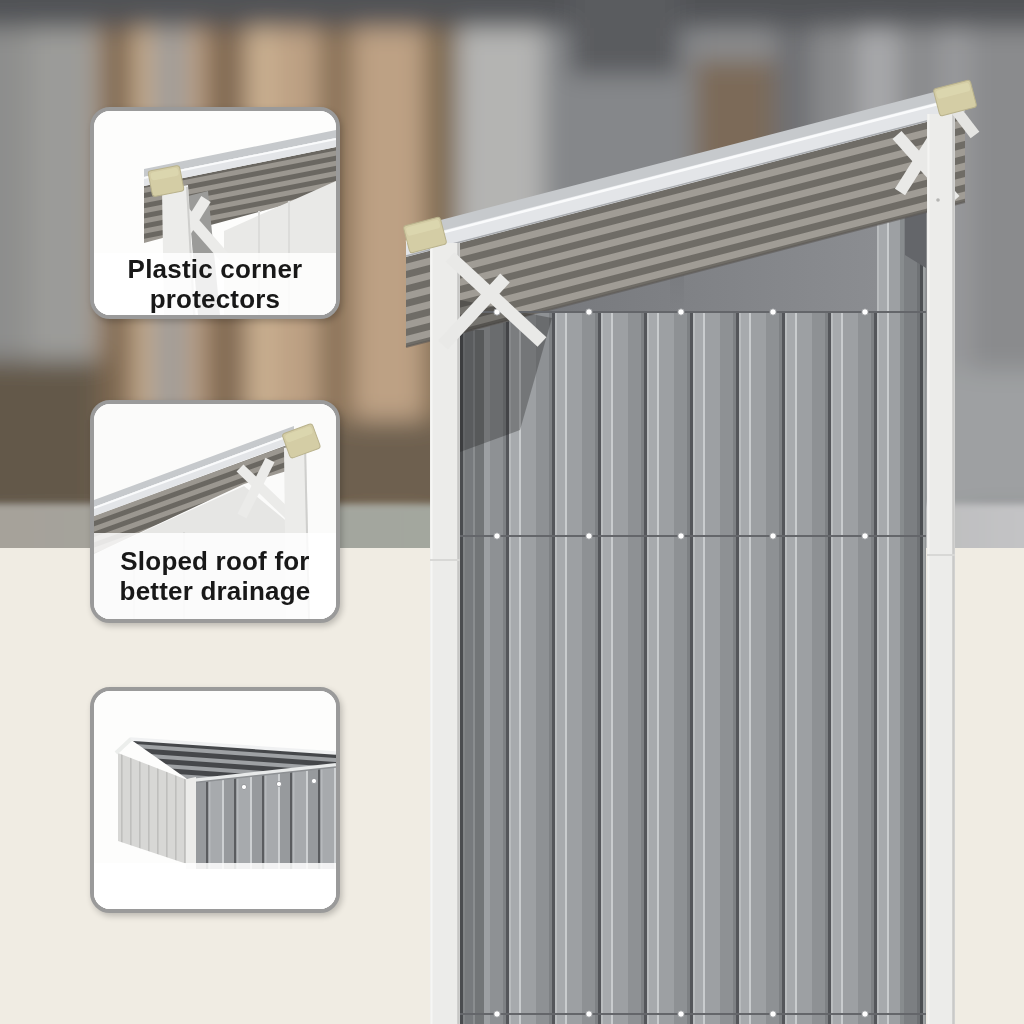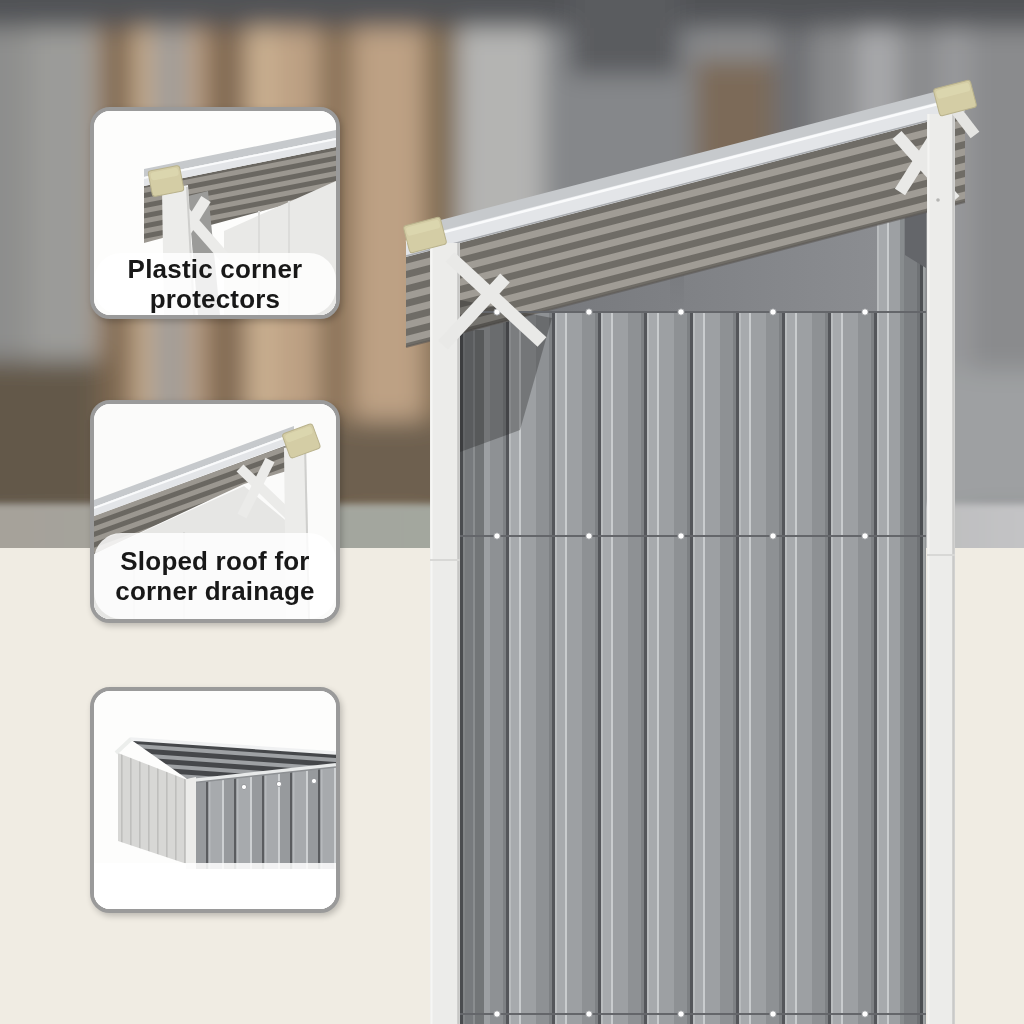--- a/index.html
+++ b/index.html
@@ -24,21 +24,21 @@
     background:var(--callout-background);
     border:4px solid var(--callout-border);
     border-radius:20px;overflow:hidden;
     box-shadow:2px 3px 6px rgba(0,0,0,0.22);
   }
   .callout .mini{position:absolute;left:0;top:0;width:100%;height:100%;}
   .label-band{
     position:absolute;left:0;right:0;bottom:0;
     background:rgba(255,255,255,0.84);
     display:flex;align-items:center;justify-content:flex-start;
-    text-align:center;padding:0 3px;border-radius:27px;
+    text-align:center;padding:0 3px;
   }
   .label-band span{
     font-weight:bold;font-size:26px;line-height:1.16;
     color:var(--label-text);letter-spacing:0.2px;
   }
   
   .c-prot{fill:var(--corner-protector);stroke:#b9b28c;stroke-width:1;}
   .c-prot-hi{fill:#ded8b2;opacity:.75;}
   .c-fascia{fill:var(--roof-fascia);}
   .c-rooftop{fill:var(--roof-top);}
@@ -271,21 +271,21 @@
         <line x1="176" y1="56" x2="148" y2="112"></line>
       </g>
       <polygon class="c-post" points="190,44 212,40 216,215 192,215"></polygon>
       <line x1="211" y1="42" x2="215" y2="215" stroke="#cfcfcd" stroke-width="2"></line>
       <g transform="rotate(-20 207 36)">
         <rect class="c-prot" x="191" y="24" width="32" height="26" rx="3"></rect>
         <rect class="c-prot-hi" x="193" y="26" width="28" height="8" rx="3"></rect>
       </g>
     </svg>
     <div class="label-band" style="height:86px;">
-      <span>Sloped roof for corner drainage</span>
+      <span>Sloped roof for better drainage</span>
     </div>
   </div>
 
   <div class="callout" style="top:687px;height:226px;">
     <svg class="mini" viewBox="0 0 242 218" preserveAspectRatio="none" aria-hidden="true">
       <rect x="0" y="0" width="242" height="218" fill="#fdfdfc"></rect>
       <polygon points="24,62 96,90 96,174 24,150" fill="url(#msideRibs)"></polygon>
       <polygon points="102,86 242,72 242,178 102,178" fill="url(#mwall)"></polygon>
       <g stroke="#8a8d90" stroke-width="0.8" fill="#ffffff">
         <circle cx="150" cy="96" r="2.6"></circle>

